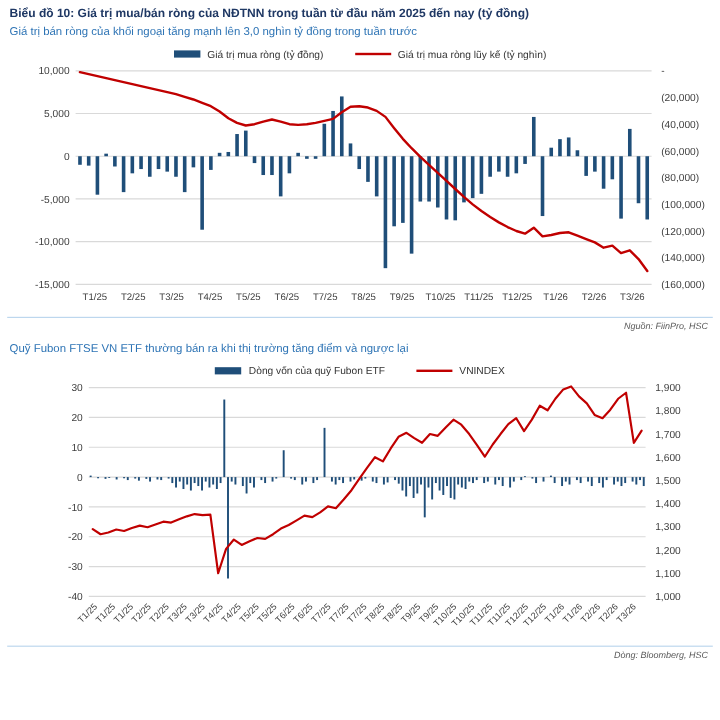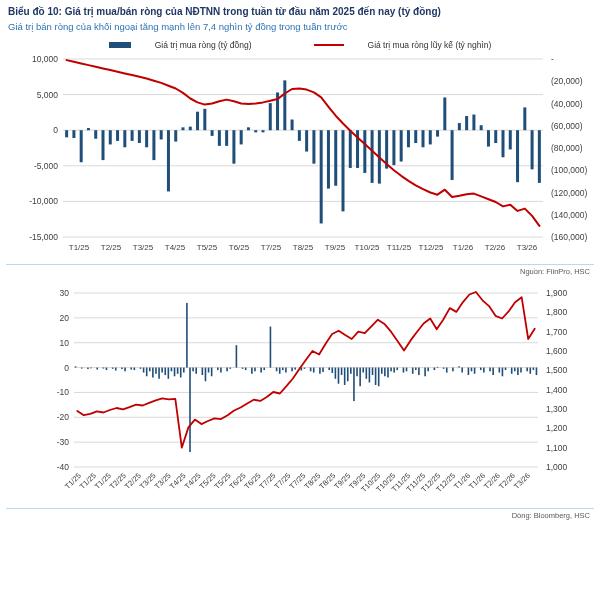--- a/index.html
+++ b/index.html
@@ -7,38 +7,38 @@
     --axis:#404040; --grid:#D9D9D9; --sep:#BDD7EE; --src:#595959; --legend:#333333;
   }
   *{box-sizing:border-box;}
   html,body{margin:0;padding:0;}
   body{width:600px;height:600px;background:#fff;overflow:hidden;
        font-family:"Liberation Sans",sans-serif;}
   .page{padding:2px 6px 0 6px;}
   .chart-title{font-size:10px;font-weight:bold;color:var(--title);
                margin:4px 0 2px 2px;line-height:1.25;}
   .chart-sub{font-size:9.5px;color:var(--subtitle);margin:0 0 0 2px;line-height:1.2;}
-  .legend{display:flex;justify-content:center;align-items:center;gap:24px;
+  .legend{display:flex;justify-content:center;align-items:center;gap:6px;
           font-size:8.5px;color:var(--legend);margin-top:7px;height:12px;}
   .legend .gap{width:14px;}
   .sw-bar{display:inline-block;width:22px;height:6px;background:var(--bar);}
   .sw-line{display:inline-block;width:30px;height:2px;background:var(--line);}
   svg{display:block;}
   .src-row{border-top:1.5px solid var(--sep);margin-top:1px;text-align:right;
-           font-size:7.5px;color:var(--src);padding:2px 4px 0 0;height:13px;}
+           font-size:7.5px;font-style:italic;color:var(--src);padding:2px 4px 0 0;height:13px;}
   .sec2{margin-top:8px;}
 </style>
 </head>
 <body>
 
 <div class="page">
 
   <section>
     <h1 class="chart-title">Biểu đồ 10: Giá trị mua/bán ròng của NĐTNN trong tuần từ đầu năm 2025 đến nay (tỷ đồng)</h1>
-    <p class="chart-sub">Giá trị bán ròng của khối ngoại tăng mạnh lên 7,4 nghìn tỷ đồng trong tuần trước</p>
+    <p class="chart-sub">Giá trị bán ròng của khối ngoại tăng mạnh lên 3,0 nghìn tỷ đồng trong tuần trước</p>
     <div class="legend">
       <span class="sw-bar"></span>
       <span>Giá trị mua ròng (tỷ đồng)</span>
       <span class="gap"></span>
       <span class="sw-line"></span>
       <span>Giá trị mua ròng lũy kế (tỷ nghìn)</span>
     </div>
     <svg id="chart10" width="600" height="212" style="font-family: &quot;Liberation Sans&quot;, sans-serif;">
         <line x1="57" y1="8" x2="537" y2="8" stroke="#D9D9D9" stroke-width="1"></line>
         <text x="52" y="11" text-anchor="end" font-size="8.5" fill="#404040">10,000</text>
@@ -145,20 +145,28 @@
         <text x="457" y="199" text-anchor="middle" font-size="8" fill="#404040">T1/26</text>
         <text x="489" y="199" text-anchor="middle" font-size="8" fill="#404040">T2/26</text>
         <text x="521" y="199" text-anchor="middle" font-size="8" fill="#404040">T3/26</text>
       </svg>
     <div class="src-row">
       <span>Nguồn: FiinPro, HSC</span>
     </div>
   </section>
 
   <section class="sec2">
+    <p class="chart-sub">Quỹ Fubon FTSE VN ETF thường bán ra khi thị trường tăng điểm và ngược lại</p>
+    <div class="legend">
+      <span class="sw-bar"></span>
+      <span>Dòng vốn của quỹ Fubon ETF</span>
+      <span class="gap"></span>
+      <span class="sw-line"></span>
+      <span>VNINDEX</span>
+    </div>
     <svg id="chart11" width="600" height="222" style="font-family: &quot;Liberation Sans&quot;, sans-serif;">
         <line x1="68" y1="8" x2="532" y2="8" stroke="#D9D9D9" stroke-width="1"></line>
         <text x="63" y="11" text-anchor="end" font-size="8.5" fill="#404040">30</text>
         <line x1="68" y1="32.85714285714286" x2="532" y2="32.85714285714286" stroke="#D9D9D9" stroke-width="1"></line>
         <text x="63" y="35.85714285714286" text-anchor="end" font-size="8.5" fill="#404040">20</text>
         <line x1="68" y1="57.714285714285715" x2="532" y2="57.714285714285715" stroke="#D9D9D9" stroke-width="1"></line>
         <text x="63" y="60.714285714285715" text-anchor="end" font-size="8.5" fill="#404040">10</text>
         <line x1="68" y1="82.57142857142857" x2="532" y2="82.57142857142857" stroke="#D9D9D9" stroke-width="1"></line>
         <text x="63" y="85.57142857142857" text-anchor="end" font-size="8.5" fill="#404040">0</text>
         <line x1="68" y1="107.42857142857143" x2="532" y2="107.42857142857143" stroke="#D9D9D9" stroke-width="1"></line>

